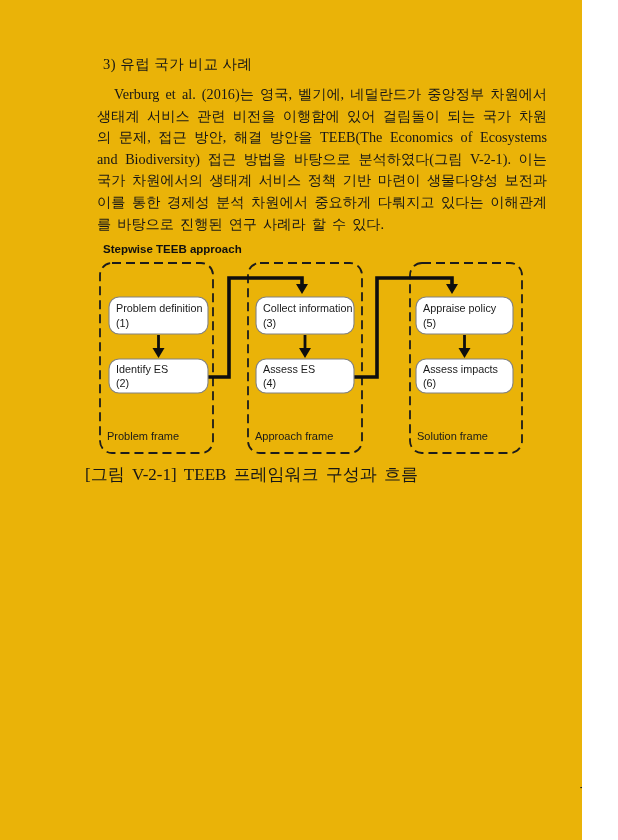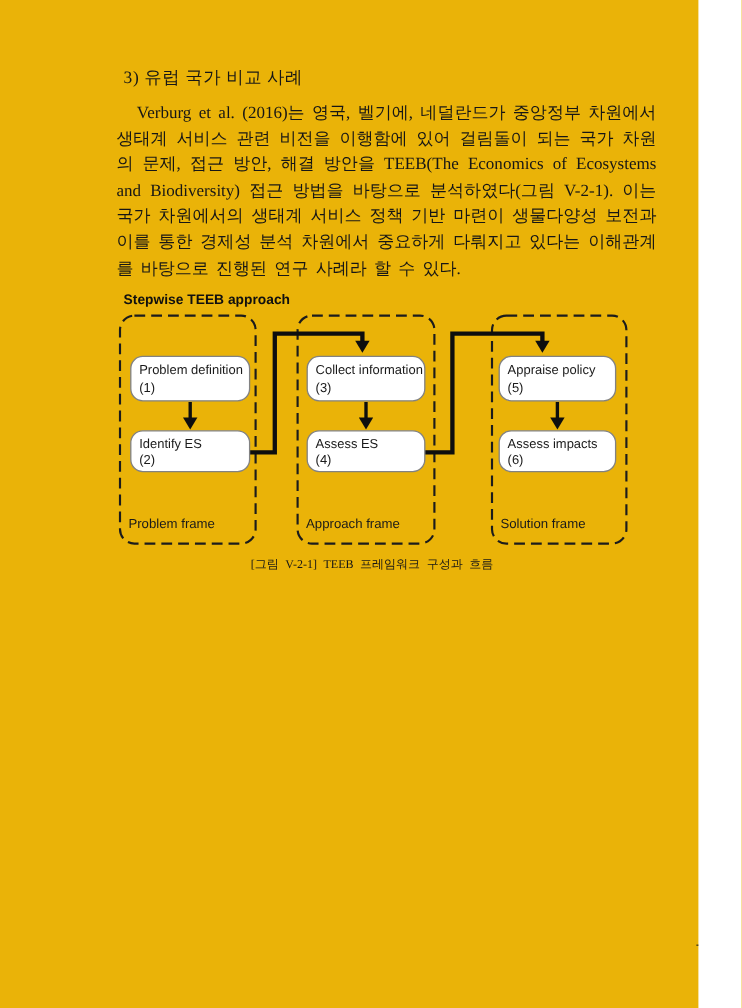--- a/index.html
+++ b/index.html
@@ -16,21 +16,21 @@
   .body-par {
     position: absolute; left: 97px; width: 450px; margin: 0;
     font-size: 14.2px; line-height: 21.6px;
     text-align: justify; text-indent: 17px; word-spacing: 2.5px;
   }
   .p1 { top: 84px; }
   .p2 { top: 505px; }
   .figure { position: absolute; left: 95px; top: 238px; width: 450px; height: 222px; }
   .caption {
     position: absolute; left: 85px; top: 463px; width: 450px;
-    text-align: center; font-size: 10px; word-spacing: 3px; white-space: nowrap;
+    font-size: 17px; word-spacing: 3px; white-space: nowrap;
   }
   .source {
     position: absolute; left: 85px; top: 483px; width: 450px;
     text-align: center; font-size: 11.5px; font-style: italic; color: #222;
   }
   .pagenum {
     position: absolute; left: 0; top: 780px; width: 618px;
     text-align: right; font-size: 12px;
     font-family: "Liberation Sans", sans-serif; letter-spacing: 0.5px; color: #1b1b1b;
   }

